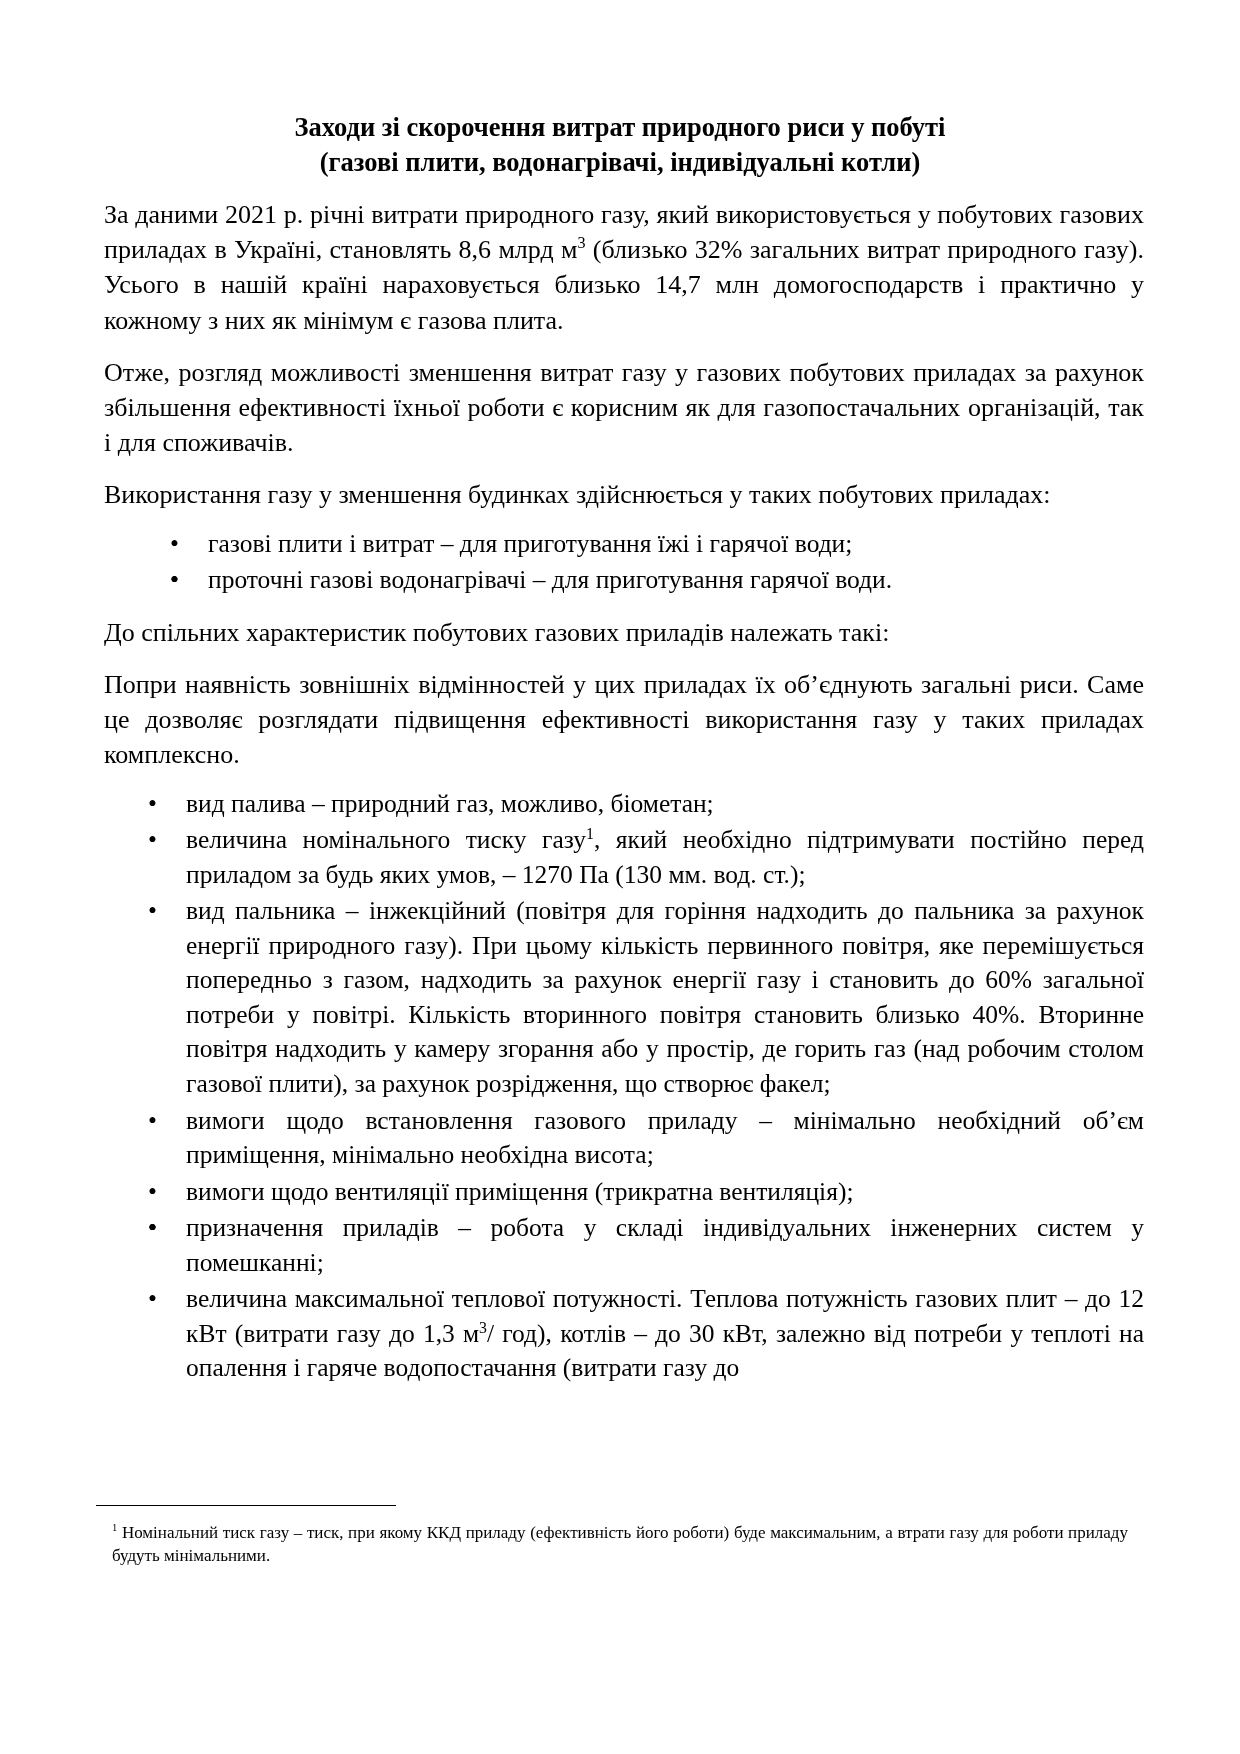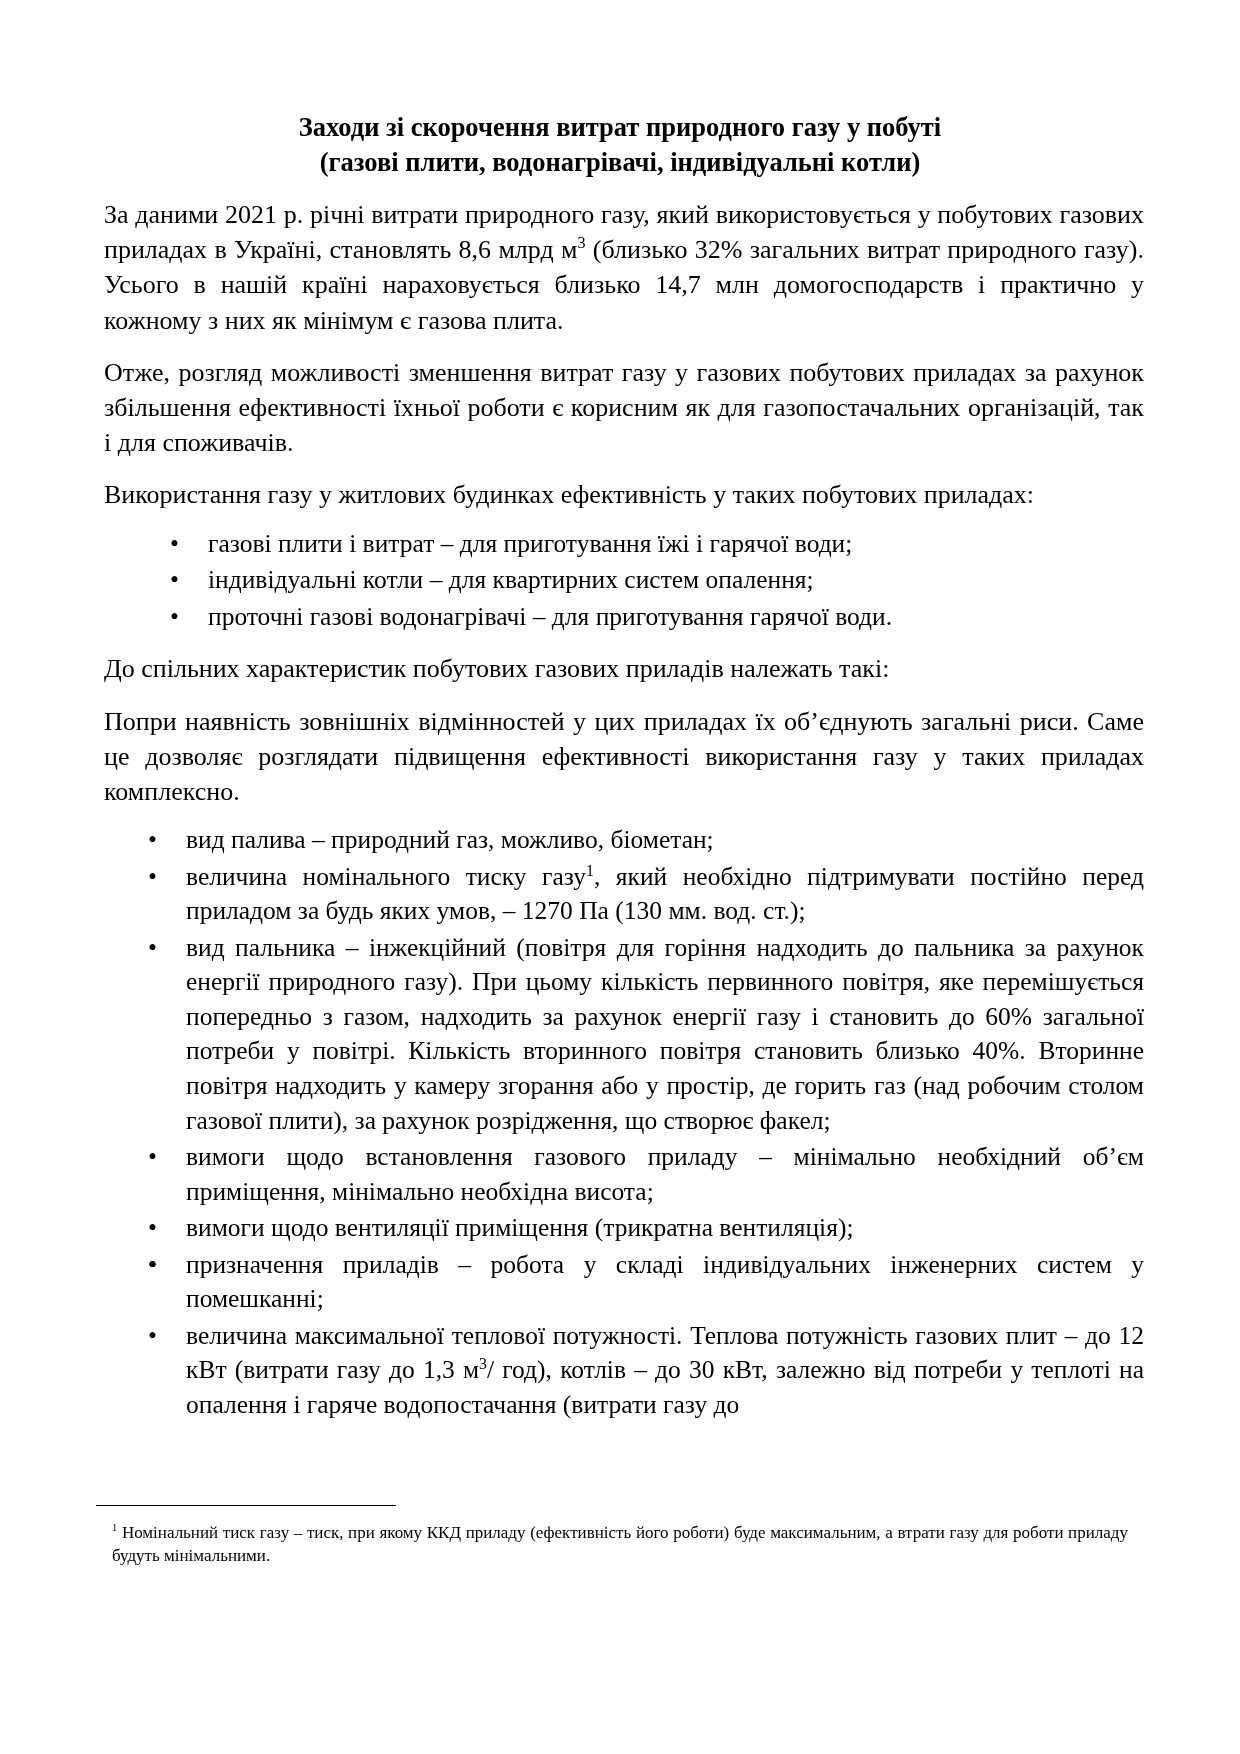--- a/index.html
+++ b/index.html
@@ -95,33 +95,33 @@
     text-align: justify;
     margin: 16px;
   }
 </style>
 </head>
 <body>
 
 <div class="page">
 
   <h1 class="doc-title">
-    <span class="line">Заходи зі скорочення витрат природного газу у побуті</span>
+    <span class="line">Заходи зі скорочення витрат природного риси у побуті</span>
     <span class="line">(газові плити, водонагрівачі, індивідуальні котли)</span>
   </h1>
 
   <p class="body-par"><span>За даними 2021 р. річні витрати природного газу, який використовується у побутових газових приладах в Україні, становлять 8,6 млрд м</span><sup class="unit">3</sup><span> (близько 32% загальних витрат природного газу). Усього в нашій країні нараховується близько 14,7 млн домогосподарств і практично у кожному з них як мінімум є газова плита.</span></p>
 
   <p class="body-par">Отже, розгляд можливості зменшення витрат газу у газових побутових приладах за рахунок збільшення ефективності їхньої роботи є корисним як для газопостачальних організацій, так і для споживачів.</p>
 
-  <p class="body-par">Використання газу у житлових будинках ефективність у таких побутових приладах:</p>
+  <p class="body-par">Використання газу у зменшення будинках здійснюється у таких побутових приладах:</p>
 
   <ul class="bullets indent-deep">
     <li class="no-justify"><span class="bullet-dot">•</span><span>газові плити і витрат – для приготування їжі і гарячої води;</span></li>
-    <li class="no-justify"><span class="bullet-dot">•</span><span>індивідуальні котли – для квартирних систем опалення;</span></li>
+    <li class="no-justify"><span class="bullet-dot">•</span></li>
     <li class="no-justify"><span class="bullet-dot">•</span><span>проточні газові водонагрівачі – для приготування гарячої води.</span></li>
   </ul>
 
   <p class="body-par">До спільних характеристик побутових газових приладів належать такі:</p>
 
   <p class="body-par">Попри наявність зовнішніх відмінностей у цих приладах їх об’єднують загальні риси. Саме це дозволяє розглядати підвищення ефективності використання газу у таких приладах комплексно.</p>
 
   <ul class="bullets indent-shallow">
     <li class="no-justify"><span class="bullet-dot">•</span><span>вид палива – природний газ, можливо, біометан;</span></li>
 

